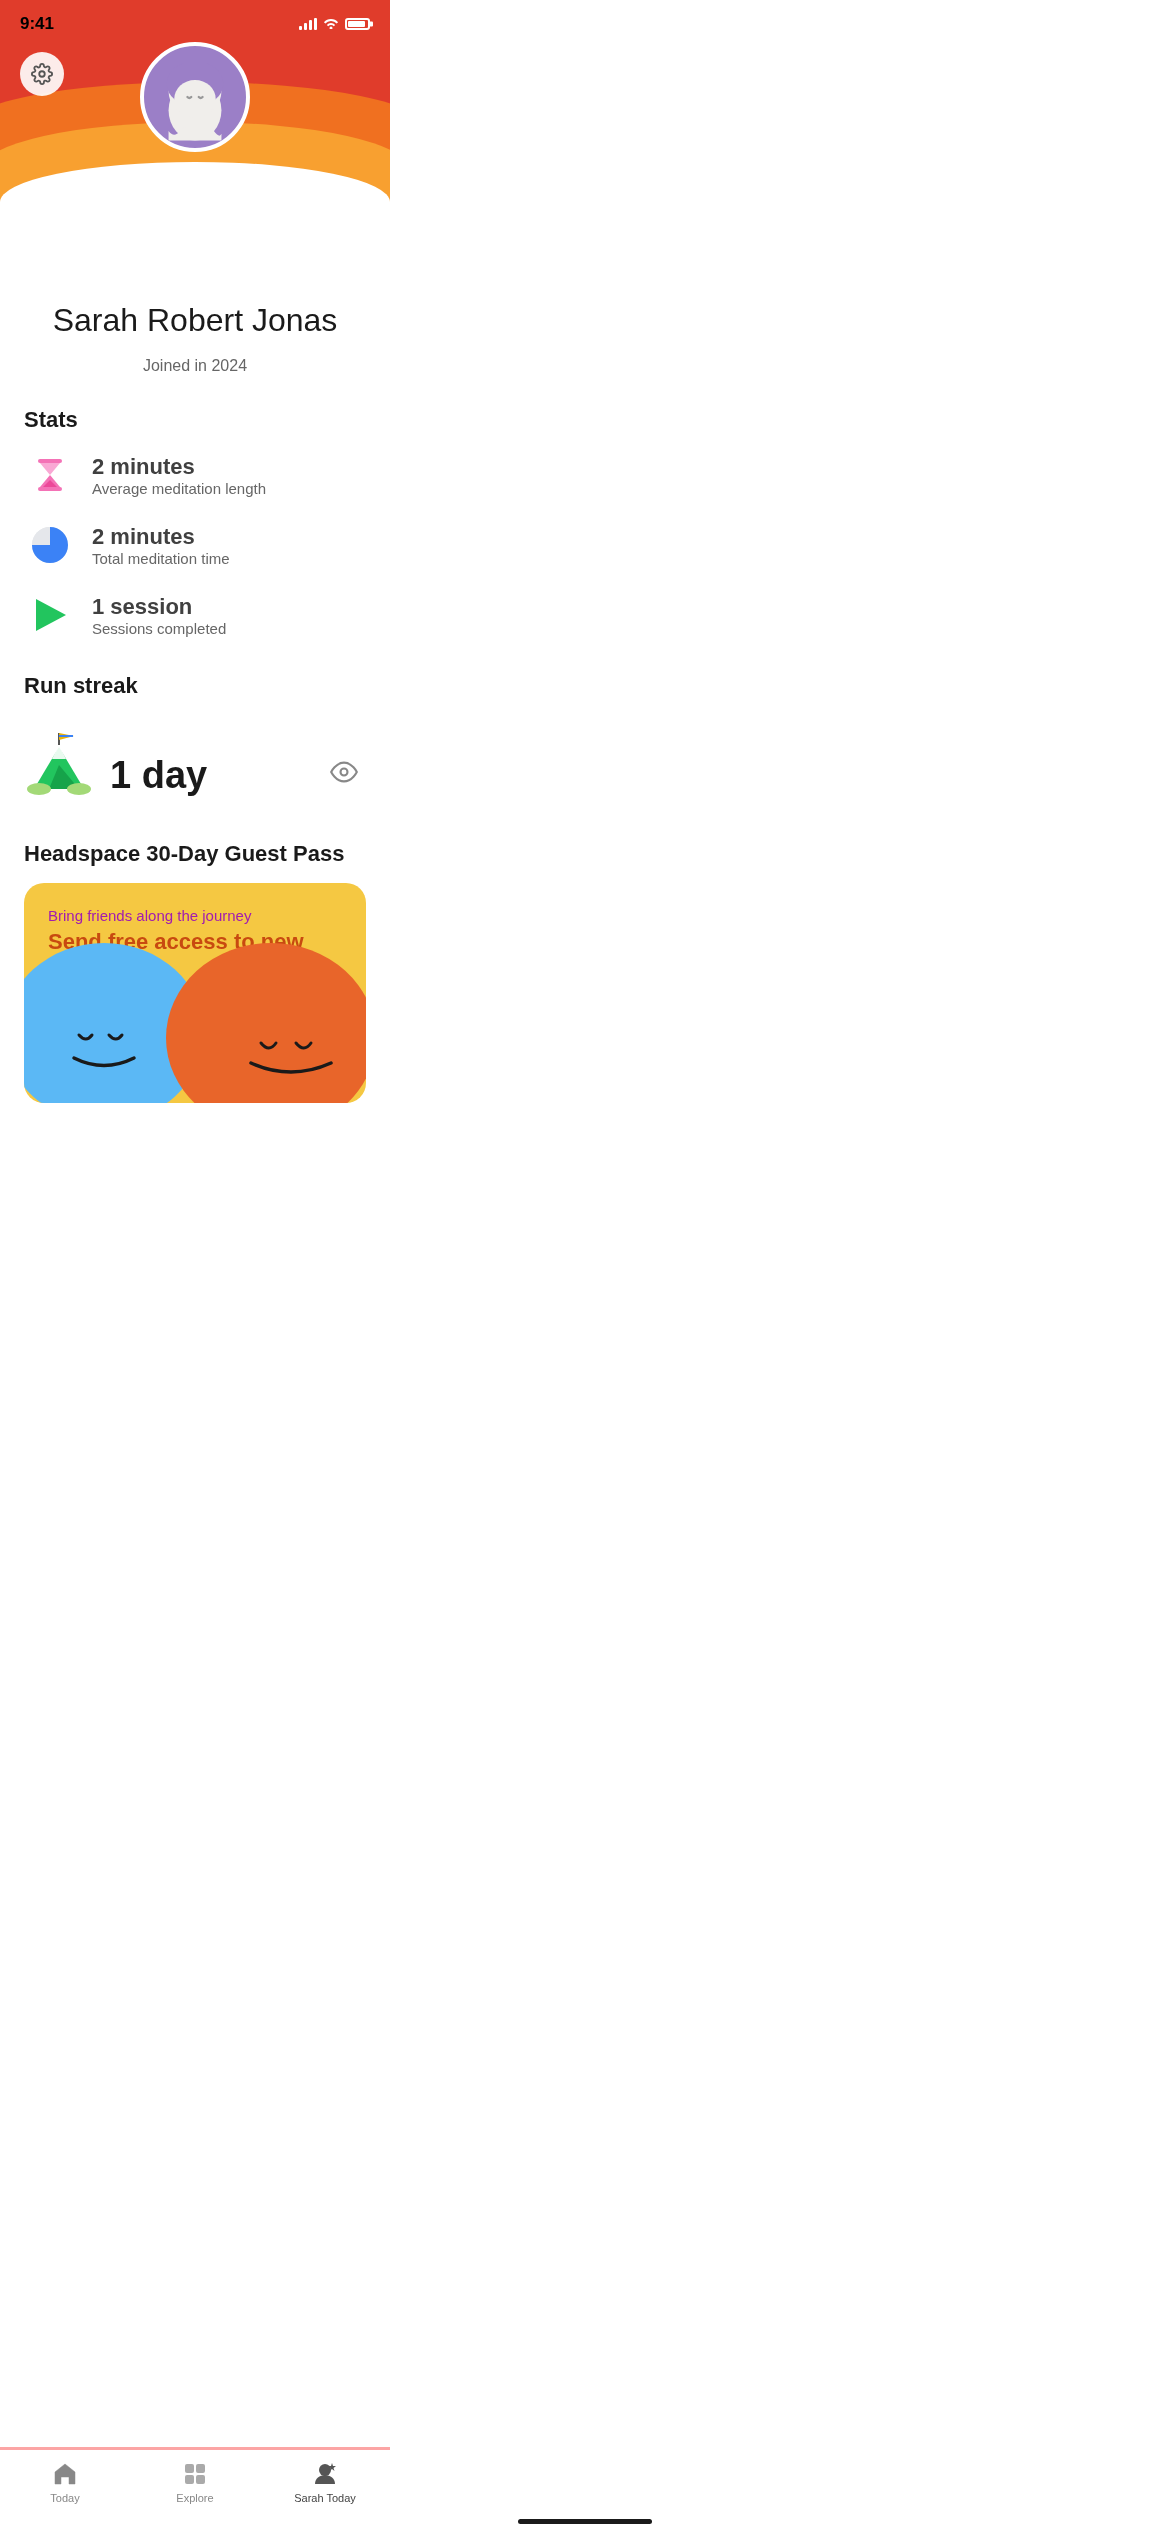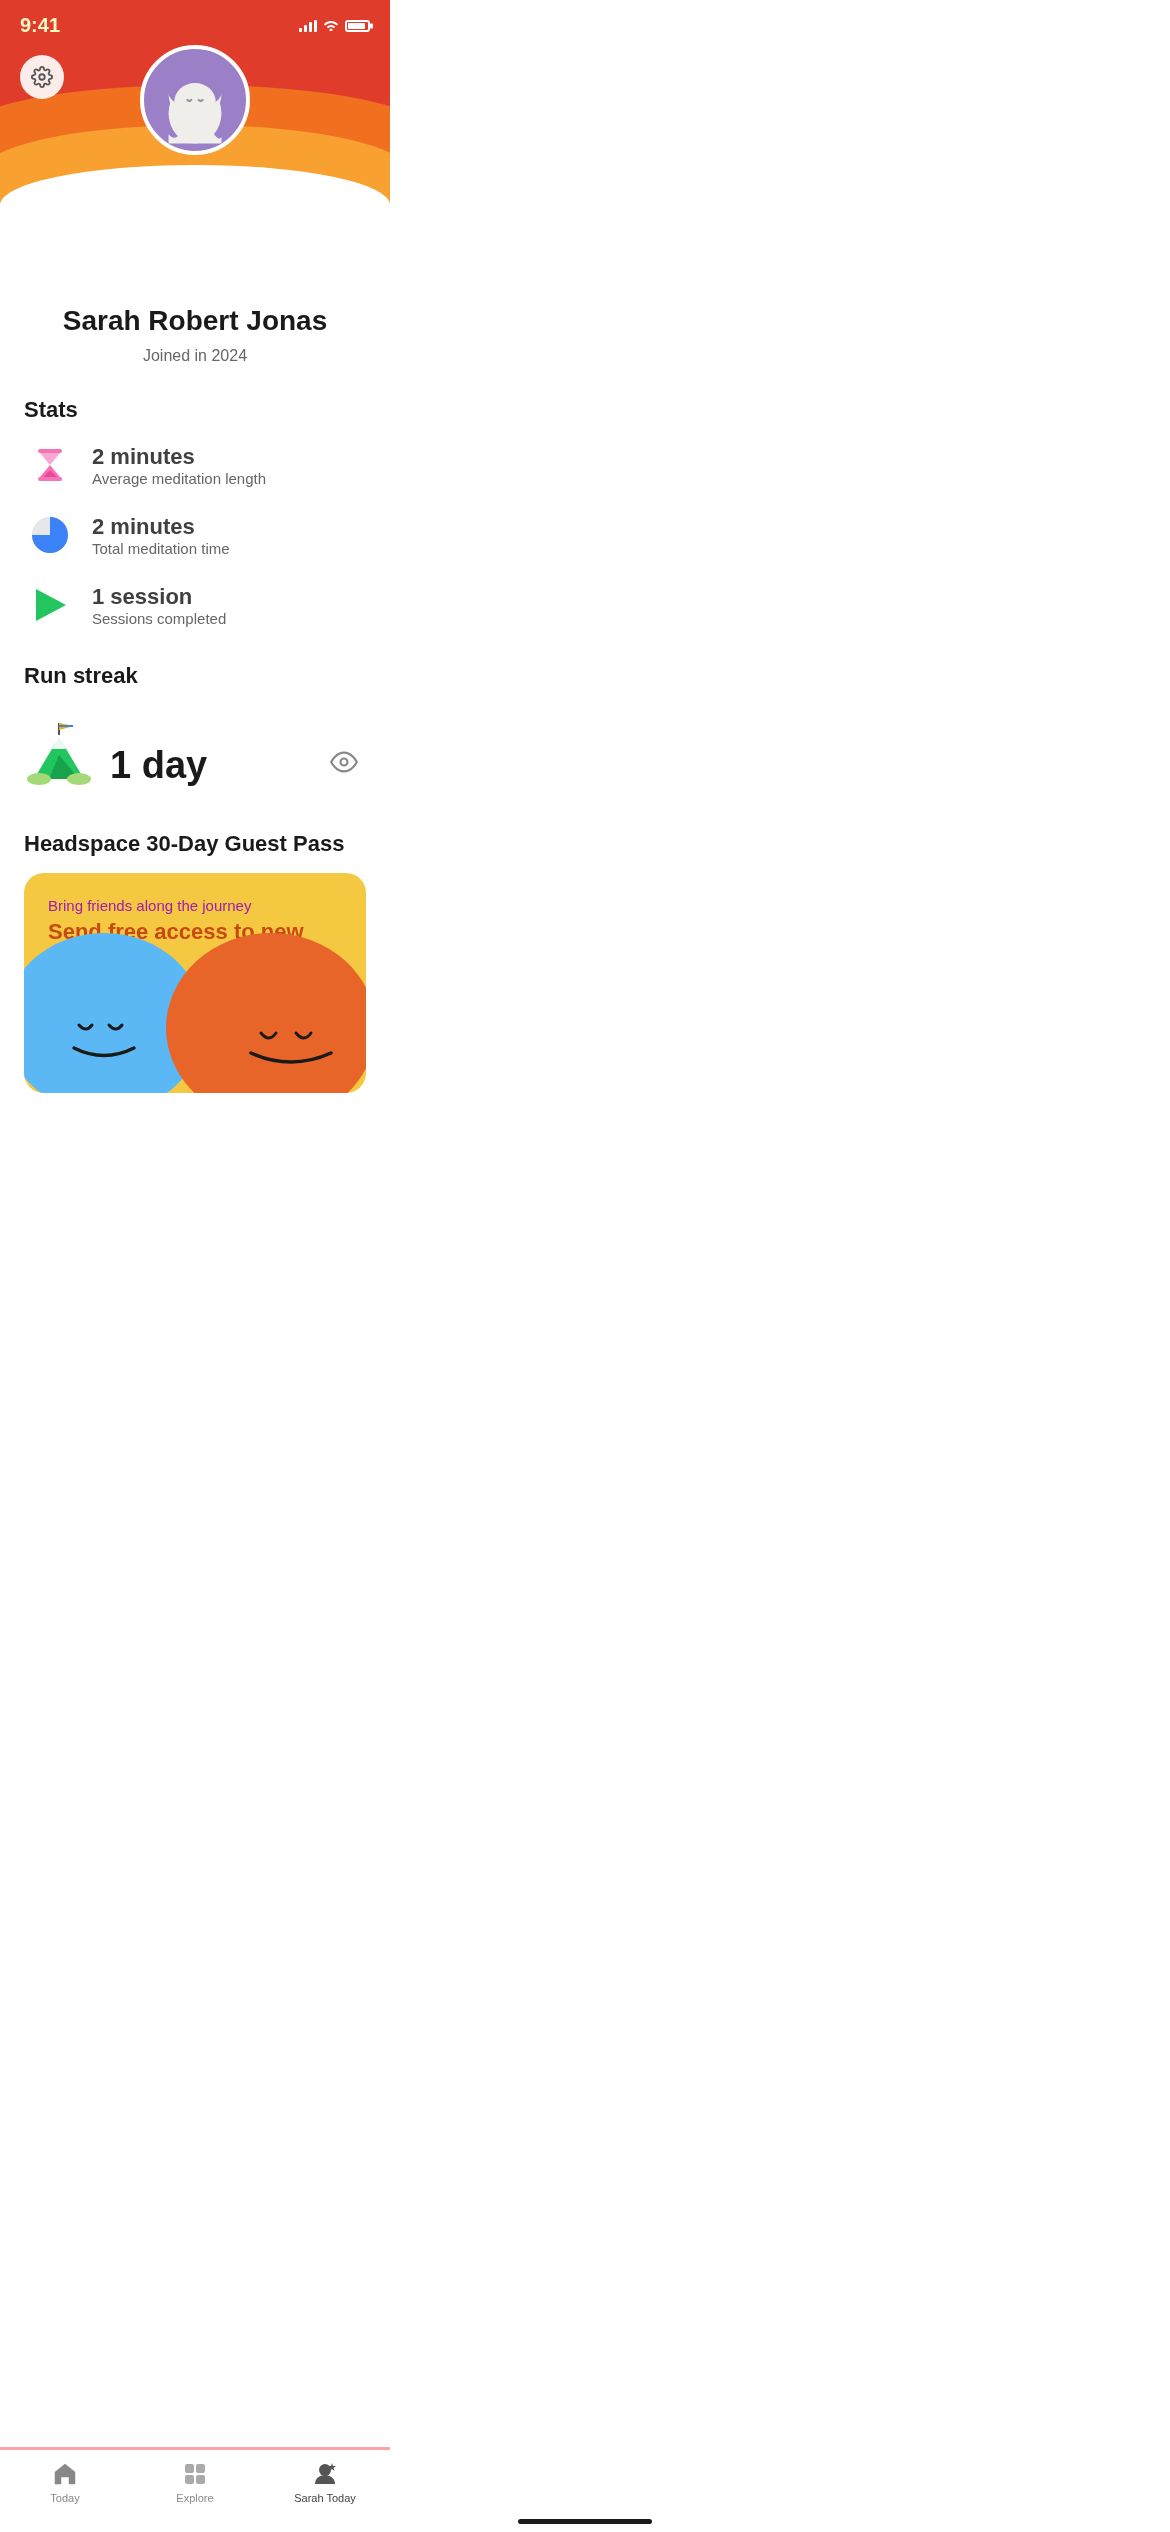--- a/index.html
+++ b/index.html
@@ -19,23 +19,23 @@
       display: flex;
       justify-content: space-between;
       align-items: center;
       padding: 14px 20px 8px;
       background: #e03c2b;
       position: relative;
       z-index: 10;
     }
 
     .status-time {
-      font-size: 20px;
+      font-size: 17px;
       font-weight: 600;
-      color: #fef9c3;
+      color: #000000;
     }
 
     .status-icons {
       display: flex;
       align-items: center;
       gap: 6px;
     }
 
     .signal-bars {
       display: flex;
@@ -181,24 +181,24 @@
 
     
     .main-content {
       background: #fff;
       padding: 0 24px;
       padding-top: 60px;
     }
 
     .user-name {
       text-align: center;
-      font-size: 28px;
-      font-weight: 700;
+      font-size: 32px;
+      font-weight: 400;
       color: #1a1a1a;
-      margin-bottom: 10px;
+      margin-bottom: 18px;
     }
 
     .joined-text {
       text-align: center;
       font-size: 16px;
       color: #666;
       margin-bottom: 32px;
     }
 
     

